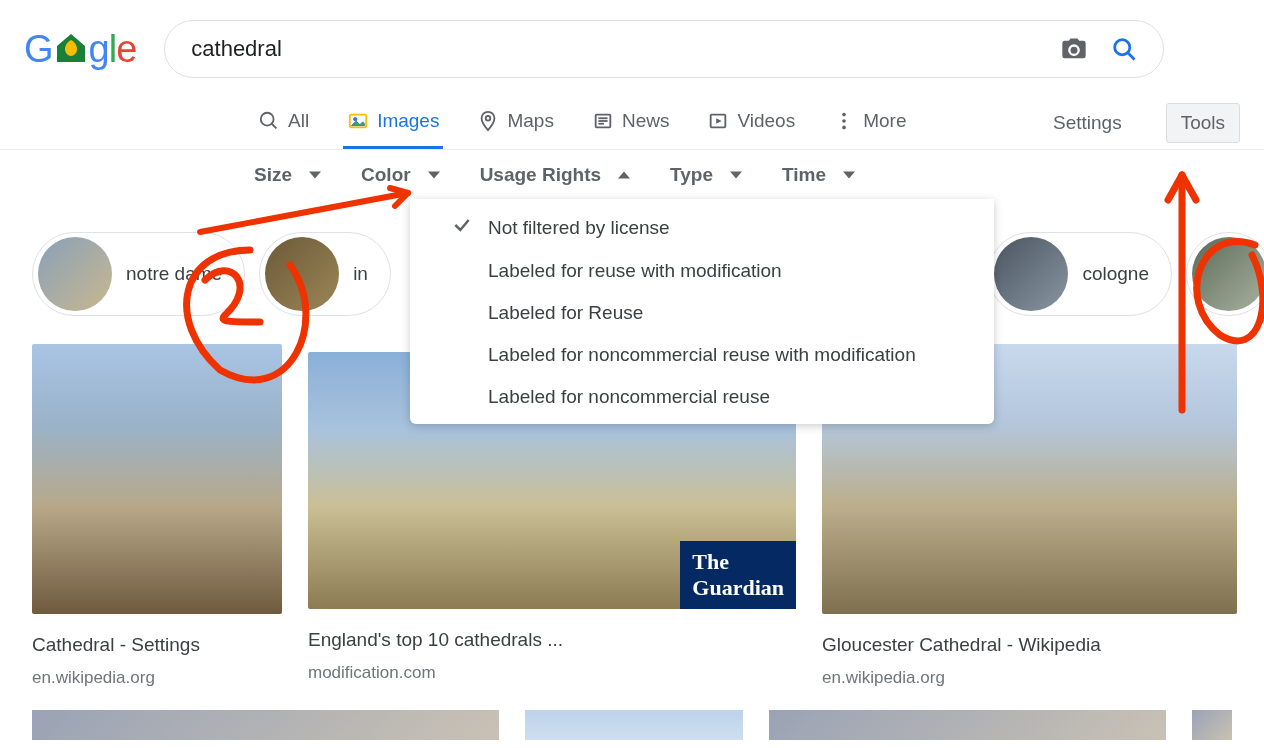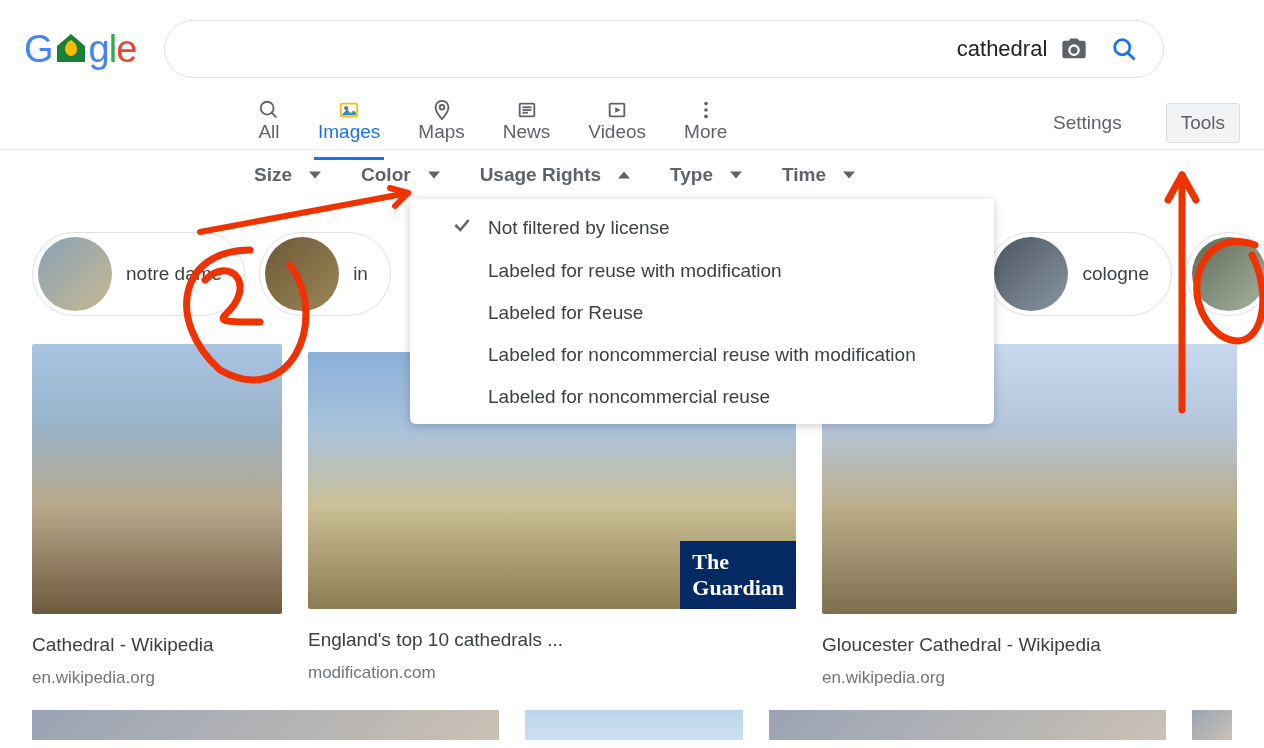--- a/index.html
+++ b/index.html
@@ -41,48 +41,46 @@
     height: 58px;
     padding: 0 14px 0 24px;
     max-width: 1000px;
   }
   .search-bar input {
     flex: 1;
     font-size: 22px;
     border: none;
     outline: none;
     color: #202124;
-    text-align: right;
   }
   .search-bar .cam-icon, .search-bar .mag-icon {
     width: 50px;
     display: flex;
     justify-content: center;
   }
 
   .tabs {
     display: flex;
     align-items: center;
     padding: 0 24px 0 254px;
     gap: 30px;
     margin-top: 18px;
     border-bottom: 1px solid #ebebeb;
     height: 54px;
     position: relative;
   }
   .tab {
     display: flex;
     align-items: center;
-    gap: 0;
+    gap: 8px;
     color: #5f6368;
     font-size: 19px;
     padding: 14px 4px;
     cursor: pointer;
     border-bottom: 3px solid transparent;
-    flex-direction: column;
   }
   .tab.active { color: #1a73e8; border-bottom-color: #1a73e8; }
   .tab.active svg { stroke: #1a73e8; }
   .tab-gap { flex: 1; }
   .right-btn {
     font-size: 19px;
     color: #5f6368;
     padding: 10px 14px;
     cursor: pointer;
   }
@@ -345,21 +343,21 @@
       <span class="chip-label">cologne</span>
     </div>
     <div class="chip" style="padding-right:5px;margin-right:-40px">
       <div class="thumb" style="background:linear-gradient(135deg,#5a6a58,#a8b29e);"></div>
     </div>
   </div>
 
   <div class="results-row">
     <div class="result r1">
       <div class="img" style="background:linear-gradient(180deg,#a9c4e4,#9ab3c9 30%,#b8a88a 60%,#6f5a3e);"></div>
-      <div class="title">Cathedral - Wikipedia</div>
+      <div class="title">Cathedral - Settings</div>
       <div class="src">en.wikipedia.org</div>
     </div>
     <div class="result r2">
       <div class="img" style="background:linear-gradient(180deg,#8ab0d8,#a8c2dc 30%,#cabf95 60%,#8c7b53);">
         <div class="guardian-badge">
           <span>The</span><br><span>Guardian</span>
         </div>
       </div>
       <div class="title">England's top 10 cathedrals ...</div>
       <div class="src">modification.com</div>

